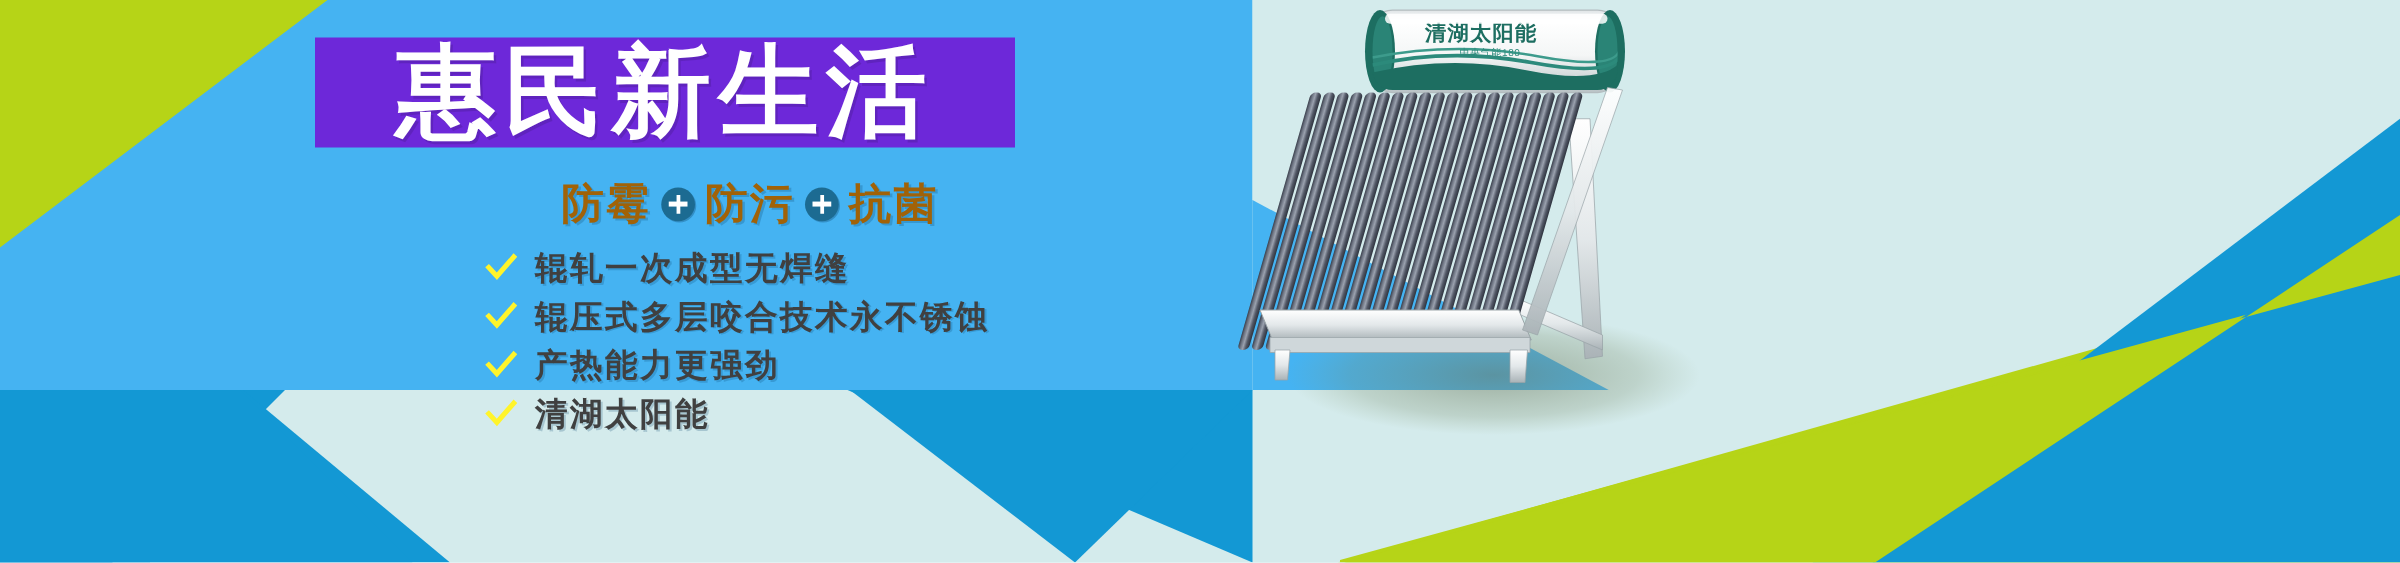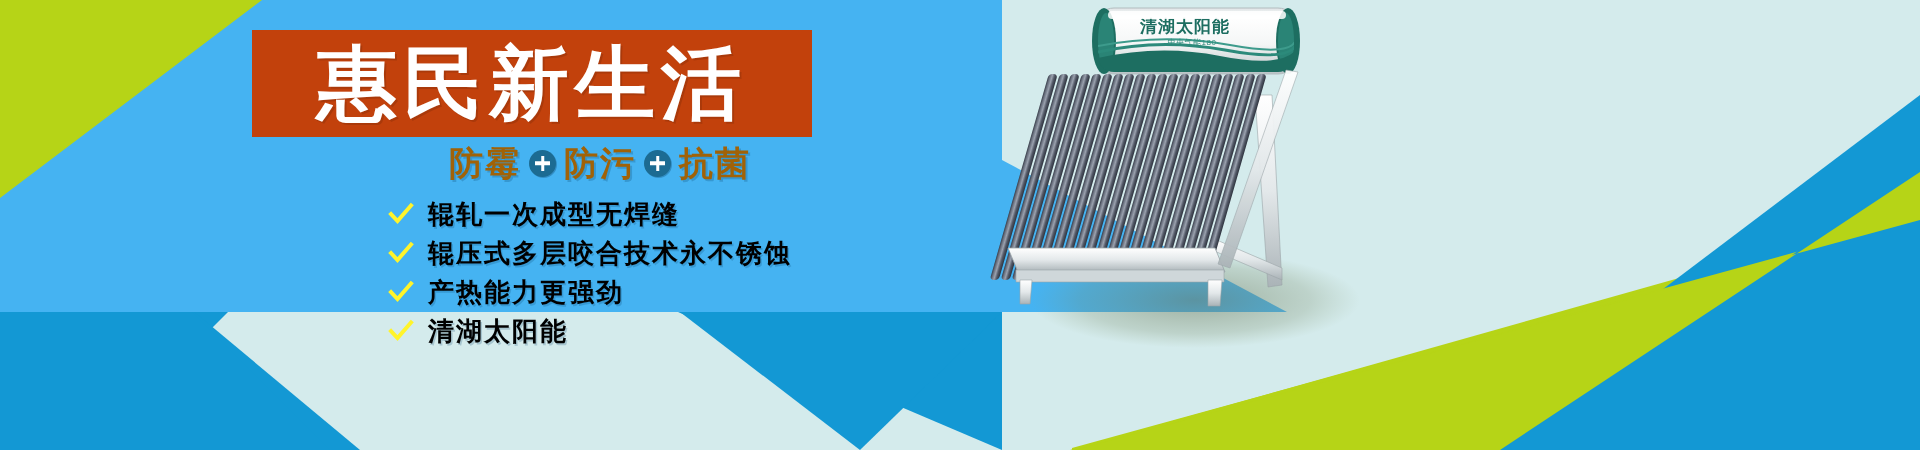--- a/index.html
+++ b/index.html
@@ -10,22 +10,22 @@
   #banner {
     position:relative; width:1920px; height:450px;
     background:#d4ebec; overflow:hidden;
   }
   .shape { position:absolute; top:0; left:0; width:1920px; height:450px; }
   .shape svg { display:block; }
 
   
   #title-block {
     position:absolute; left:252px; top:30px;
-    width:560px; height:107px;
-    background:#c2410c;
+    width:560px; height:88px;
+    background:#6d28d9;
     display:flex; align-items:center; justify-content:center;
     z-index:6;
   }
   #title-text {
     color:#ffffff;
     font-size:80px;
     font-weight:bold;
     letter-spacing:6px;
     line-height:1;
     white-space:nowrap;
@@ -62,21 +62,21 @@
     z-index:6; display:flex; flex-direction:column; gap:4px;
   }
   .feature-item {
     display:flex; align-items:center; height:35px;
   }
   .check-icon {
     width:26px; height:26px; flex:0 0 auto; margin-right:14px;
     display:block;
   }
   .feature-label {
-    color:#000000; font-size:26px; font-weight:bold;
+    color:#404040; font-size:26px; font-weight:bold;
     letter-spacing:2px; line-height:1; white-space:nowrap;
     text-shadow:1.5px 1.5px 0 rgba(10,70,110,0.22);
   }
 
   
   #product {
     position:absolute; left:980px; top:0px;
     width:440px; height:360px; z-index:5;
   }
 </style>

